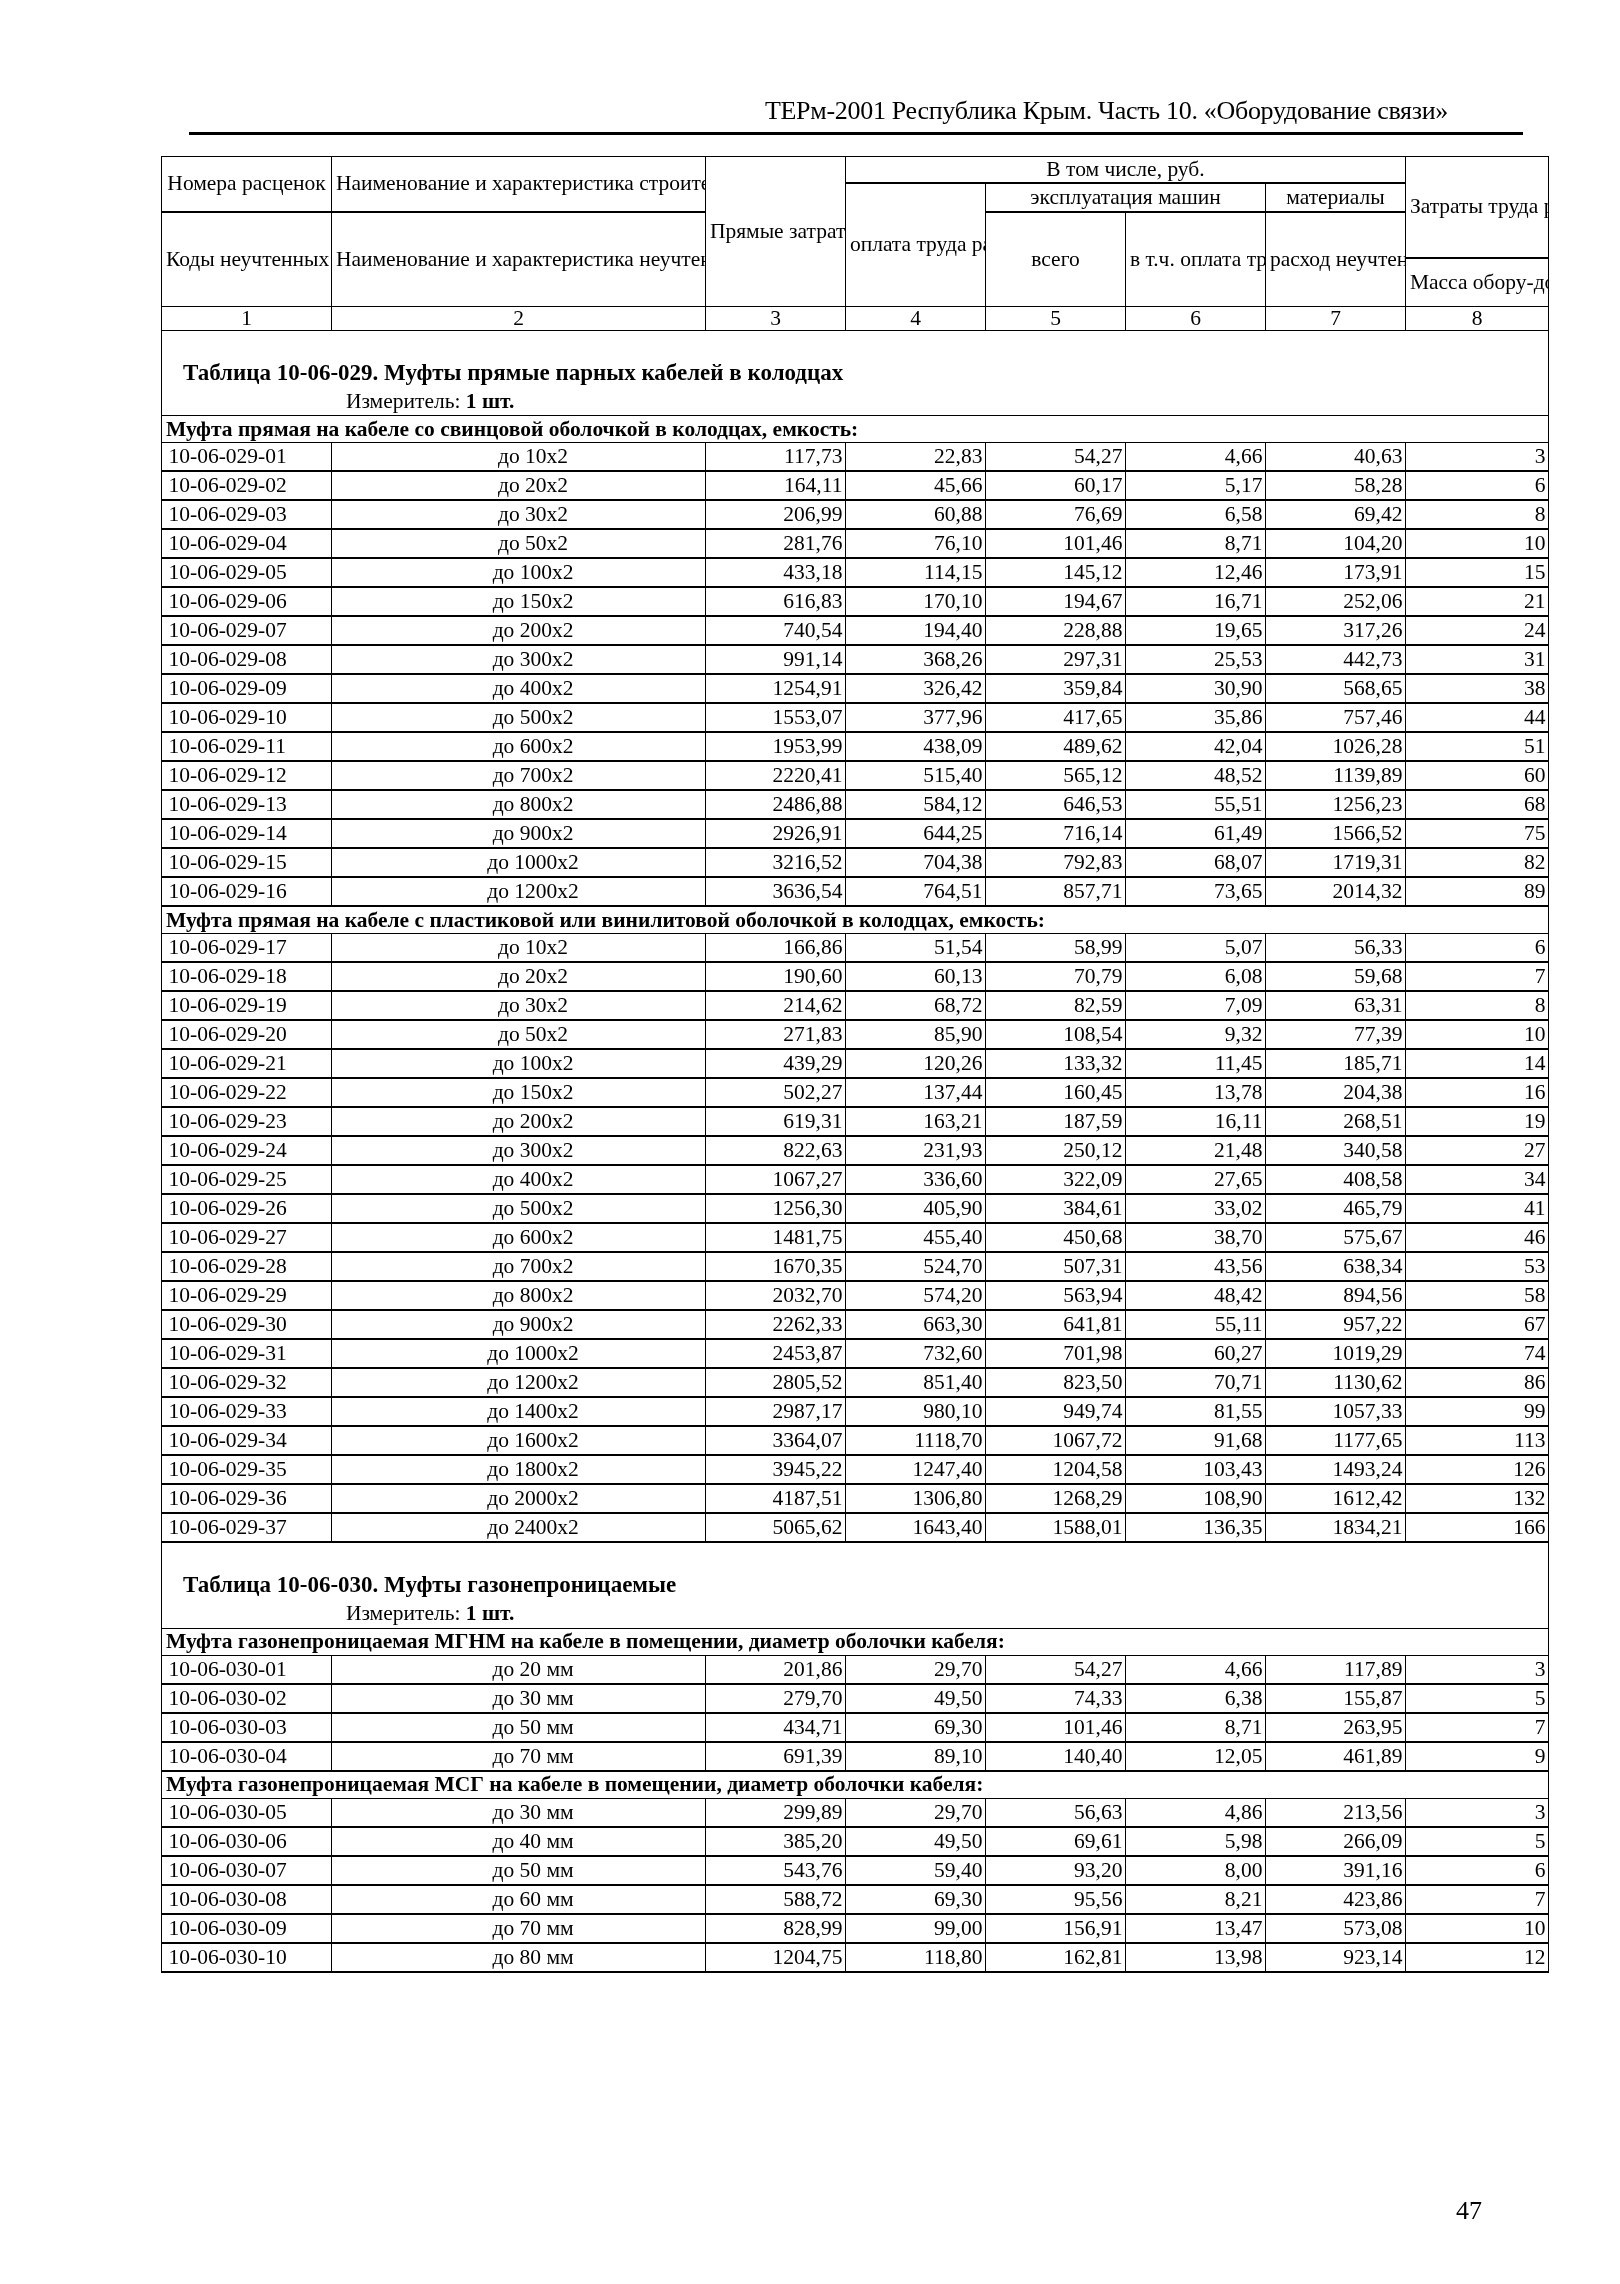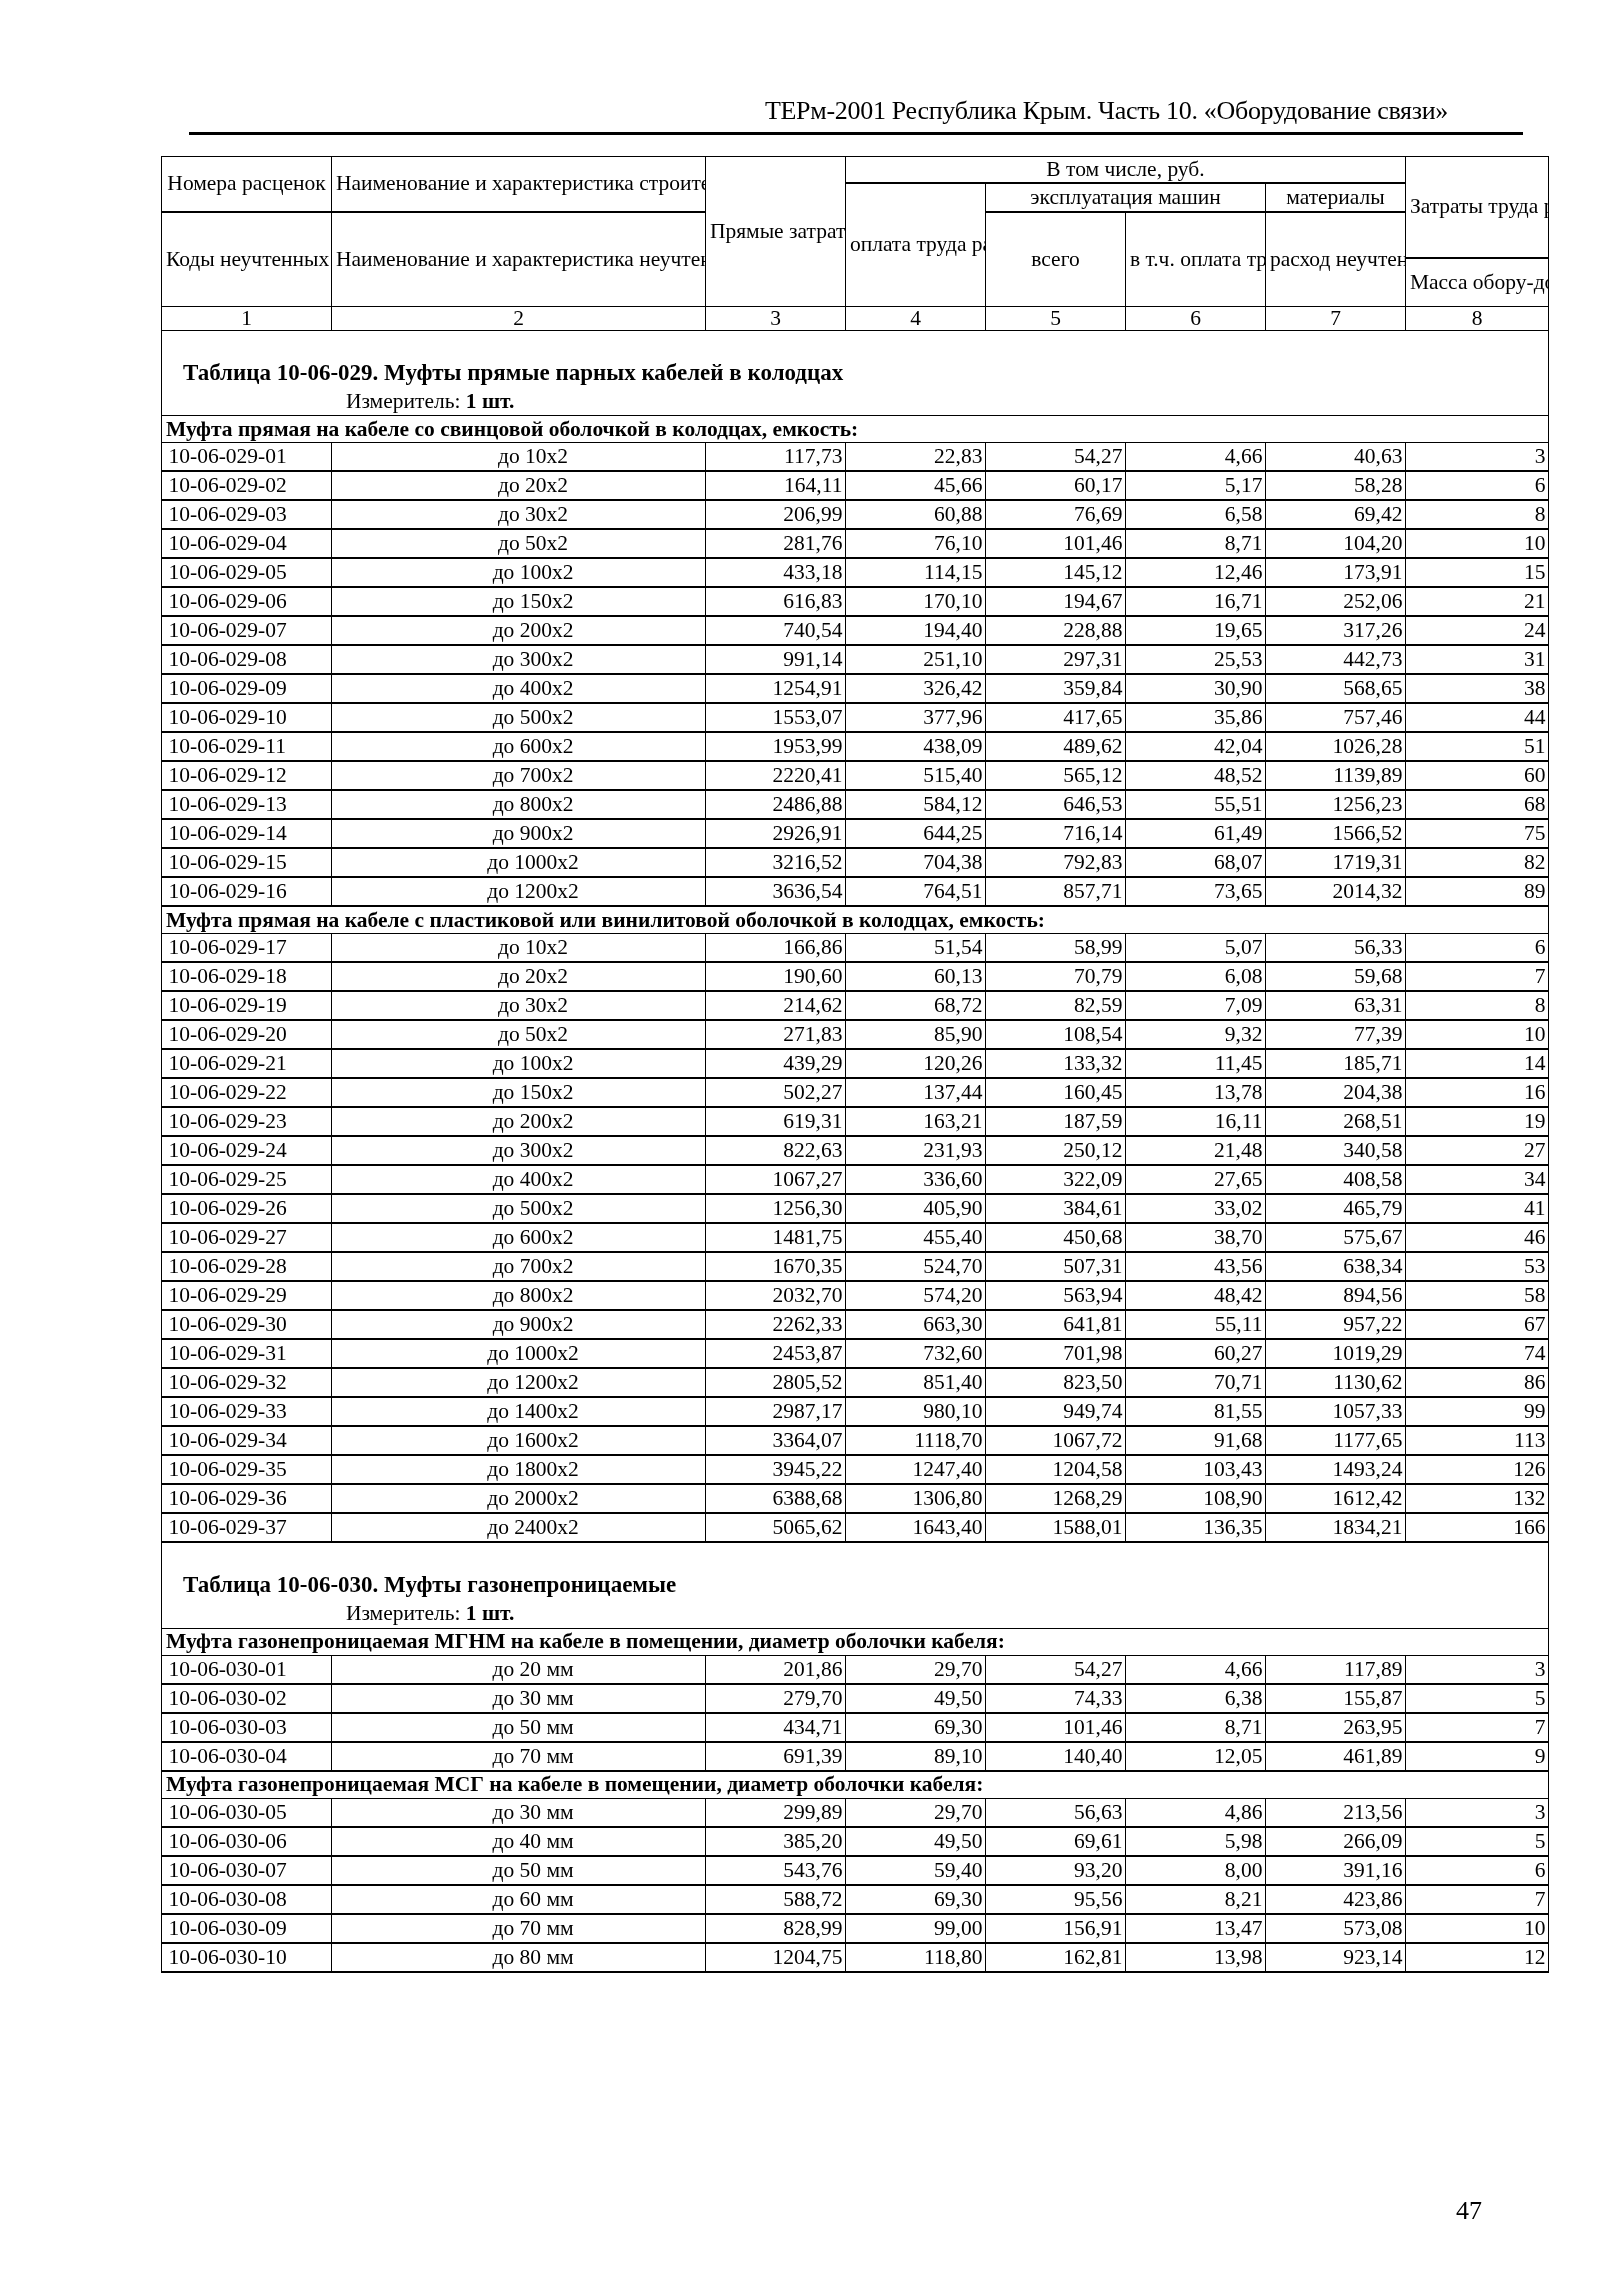--- a/index.html
+++ b/index.html
@@ -150,21 +150,21 @@
         <td class="n">194,40</td>
         <td class="n">228,88</td>
         <td class="n">19,65</td>
         <td class="n">317,26</td>
         <td class="n">24</td>
       </tr>
       <tr class="data-row">
         <td class="code">10-06-029-08</td>
         <td class="name">до 300х2</td>
         <td class="n">991,14</td>
-        <td class="n">251,10</td>
+        <td class="n">368,26</td>
         <td class="n">297,31</td>
         <td class="n">25,53</td>
         <td class="n">442,73</td>
         <td class="n">31</td>
       </tr>
       <tr class="data-row">
         <td class="code">10-06-029-09</td>
         <td class="name">до 400х2</td>
         <td class="n">1254,91</td>
         <td class="n">326,42</td>
@@ -432,21 +432,21 @@
         <td class="n">3945,22</td>
         <td class="n">1247,40</td>
         <td class="n">1204,58</td>
         <td class="n">103,43</td>
         <td class="n">1493,24</td>
         <td class="n">126</td>
       </tr>
       <tr class="data-row">
         <td class="code">10-06-029-36</td>
         <td class="name">до 2000х2</td>
-        <td class="n">6388,68</td>
+        <td class="n">4187,51</td>
         <td class="n">1306,80</td>
         <td class="n">1268,29</td>
         <td class="n">108,90</td>
         <td class="n">1612,42</td>
         <td class="n">132</td>
       </tr>
       <tr class="data-row">
         <td class="code">10-06-029-37</td>
         <td class="name">до 2400х2</td>
         <td class="n">5065,62</td>

